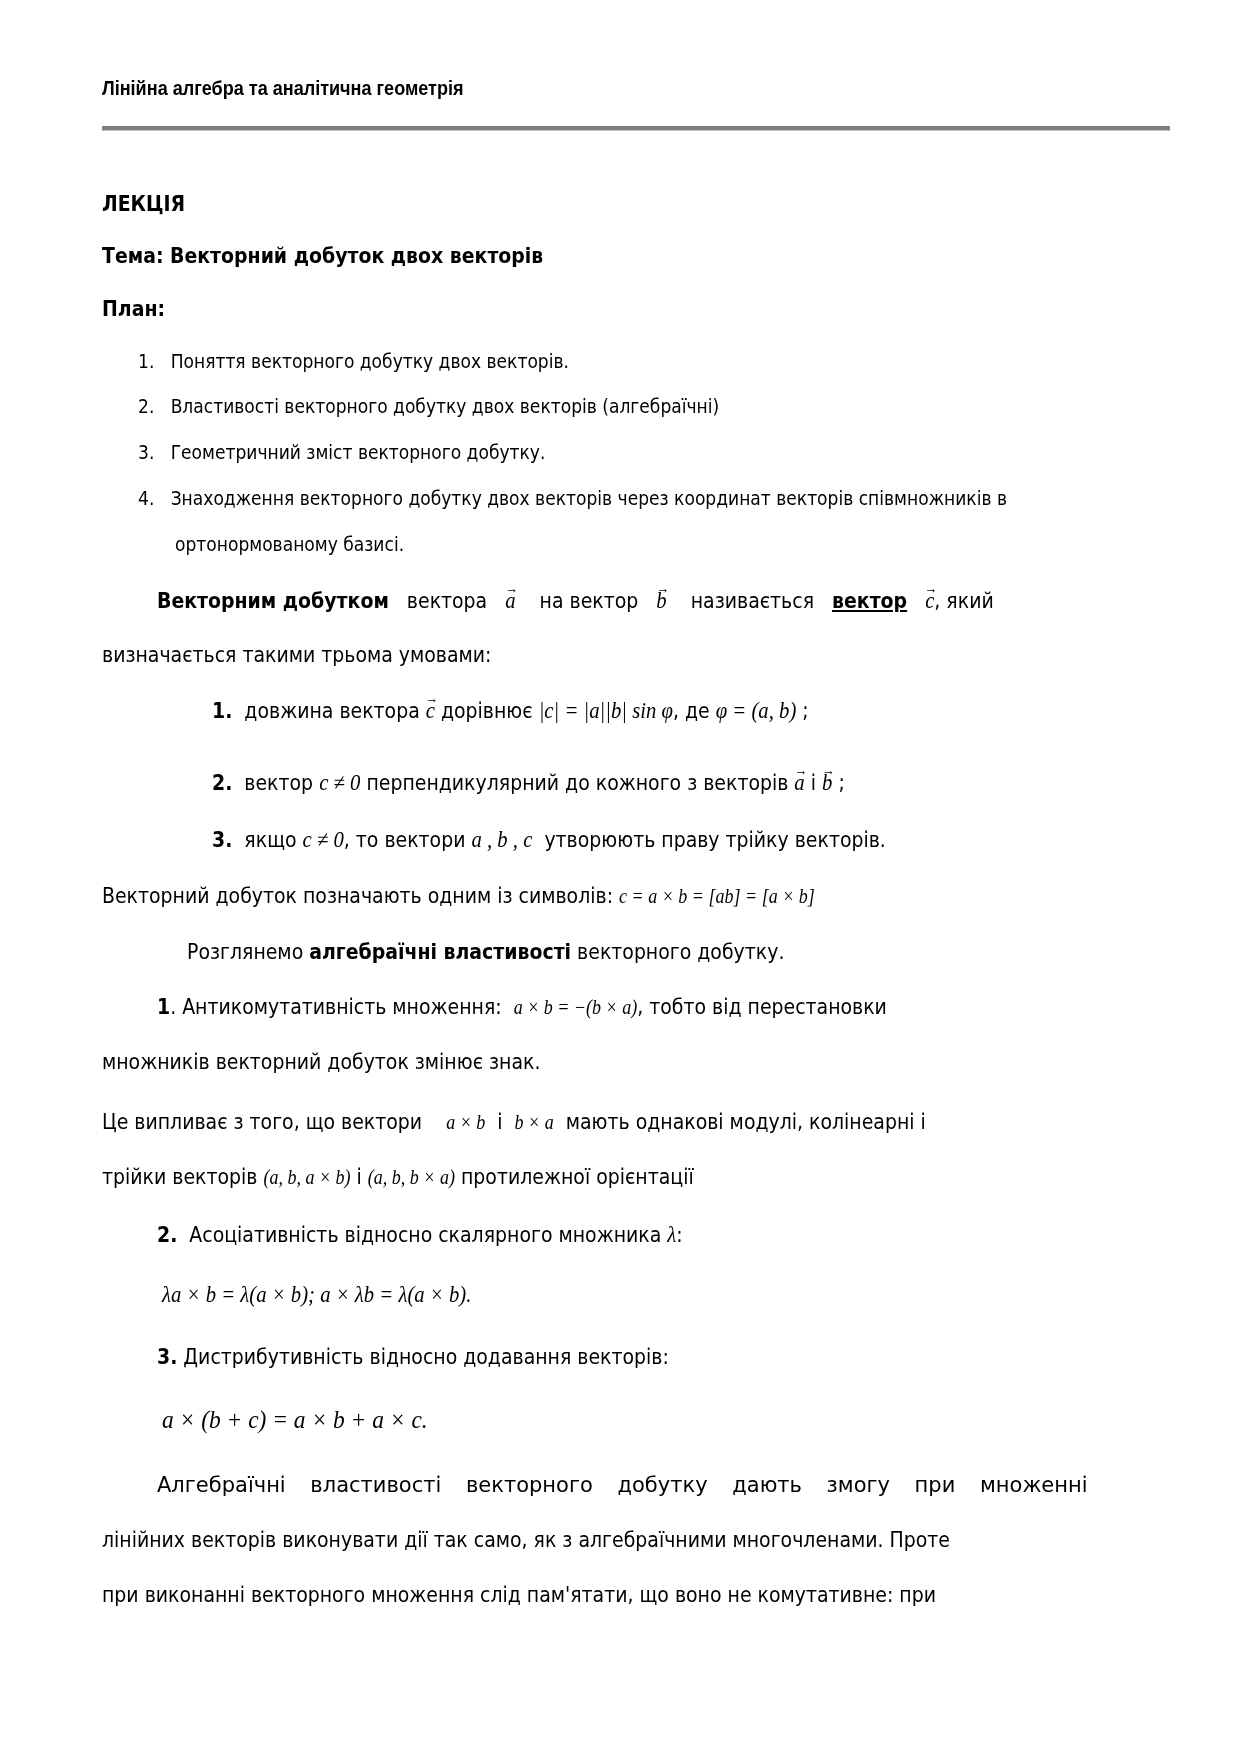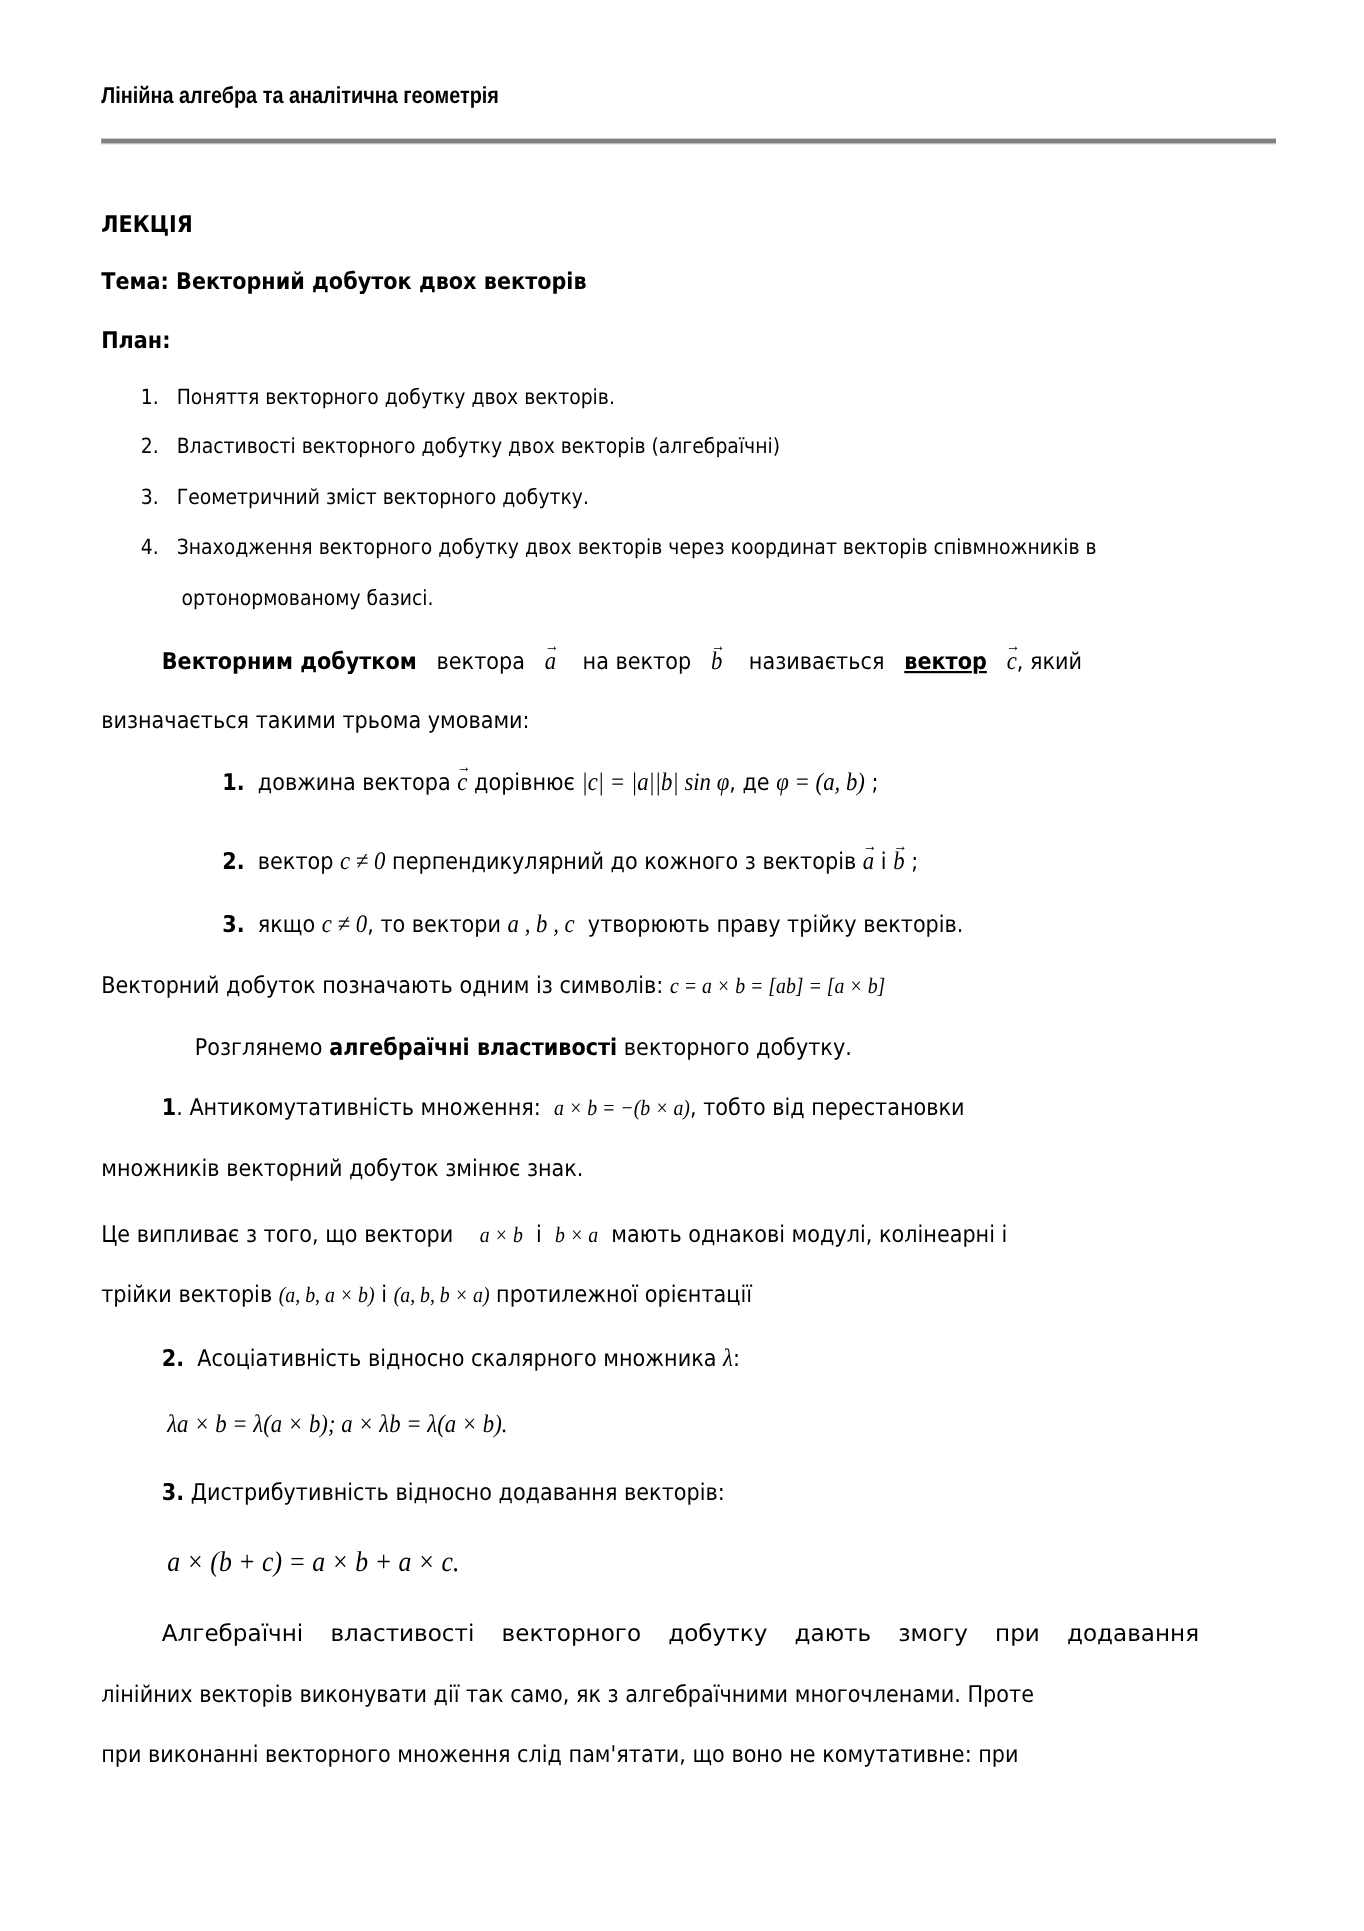--- a/index.html
+++ b/index.html
@@ -1,17 +1,17 @@
 <!DOCTYPE html>
 <html><head>
 <meta charset="utf-8">
 <style>
   html, body { margin: 0; padding: 0; background: #ffffff; }
   body { width: 1240px; height: 1755px; position: relative; overflow: hidden; color: #000; }
-  .page { position: absolute; left: 2px; top: 0; width: 1024px; height: 1755px; background: #fff; }
+  .page { position: absolute; left: 12px; top: 0; width: 1024px; height: 1755px; background: #fff; }
   .running-header {
     position: absolute; left: 90px; top: 76px;
     font-family: "Liberation Sans", sans-serif; font-weight: bold; font-size: 21px;
     transform: scaleX(0.86); transform-origin: left center;
   }
   .header-rule { position: absolute; left: 90px; top: 126px; width: 1068px; height: 4px; background: #808080; border-bottom: 1px solid #c0c0c0; }
   .t { position: absolute; font-family: "DejaVu Sans", sans-serif; font-size: 21px; white-space: nowrap; transform: scaleX(0.9); transform-origin: left center; }
   .b { font-weight: bold; }
   .small { font-size: 19px; }
   .m { font-family: "Liberation Serif", serif; font-style: italic; font-size: 23px; }
@@ -126,17 +126,17 @@
     <span class="m">λ</span><span>:</span>
   </div>
   <div class="t m" style="left:150px; top:1282px;">λa × b = λ(a × b); a × λb = λ(a × b).</div>
 
   <div class="t" style="left:145px; top:1345px;">
     <span class="b">3.</span>
     <span>Дистрибутивність відносно додавання векторів:</span>
   </div>
   <div class="t m" style="left:150px; top:1405px; font-size:26px;">a × (b + c) = a × b + a × c.</div>
 
-  <div class="t" style="left:145px; top:1473px; width:1013px; transform:none; white-space:normal; word-spacing:18px;">Алгебраїчні властивості векторного добутку дають змогу при додавання</div>
+  <div class="t" style="left:145px; top:1473px; width:1013px; transform:none; white-space:normal; word-spacing:18px;">Алгебраїчні властивості векторного добутку дають змогу при множенні</div>
   <div class="t" style="left:90px; top:1528px;">лінійних векторів виконувати дії так само, як з алгебраїчними многочленами. Проте</div>
   <div class="t" style="left:90px; top:1583px;">при виконанні векторного множення слід пам'ятати, що воно не комутативне: при</div>
 
 </div>
 
 </body></html>

